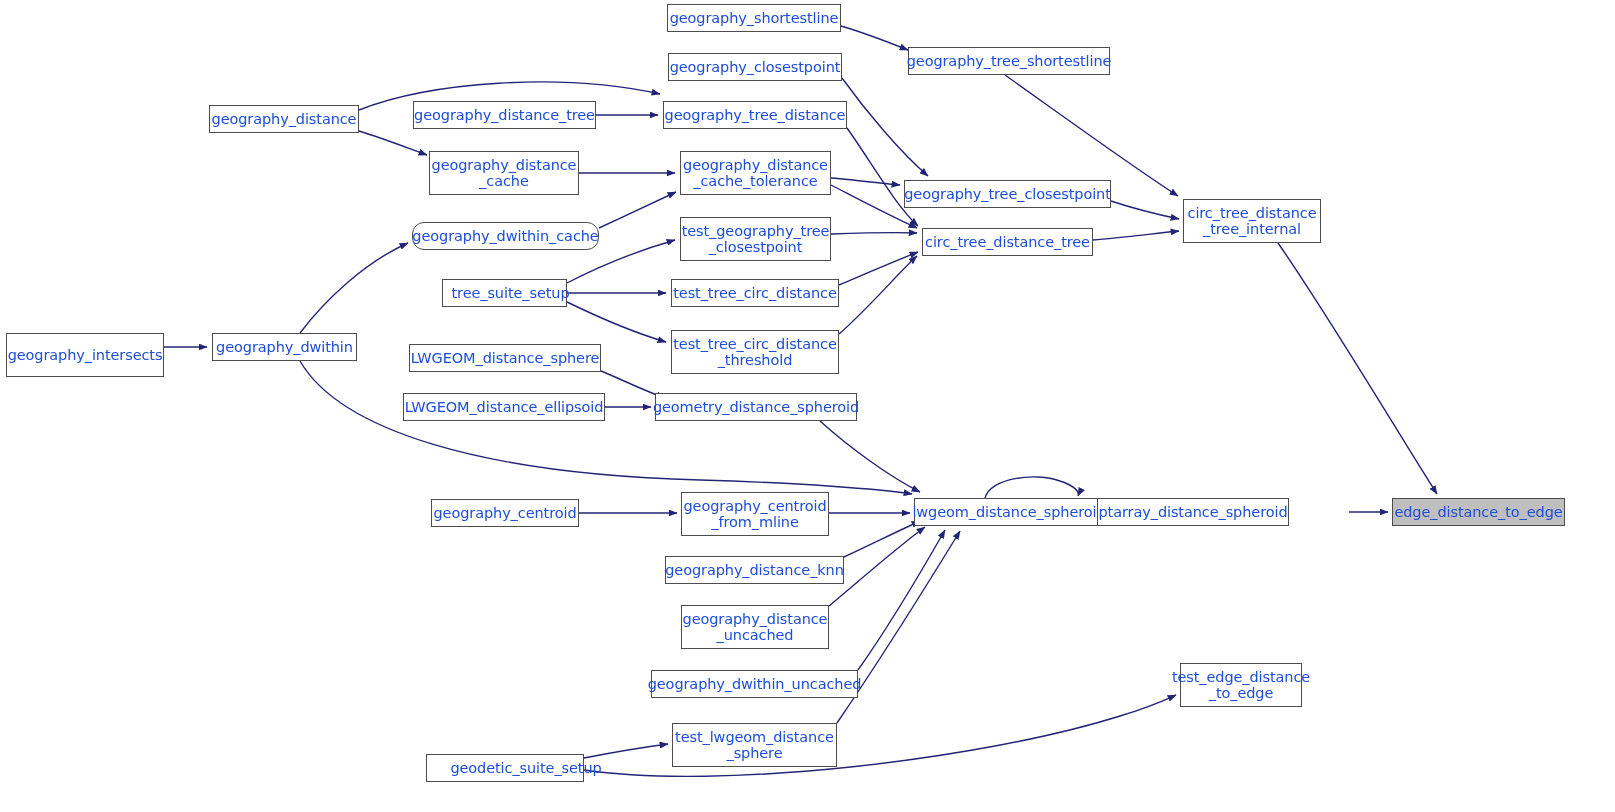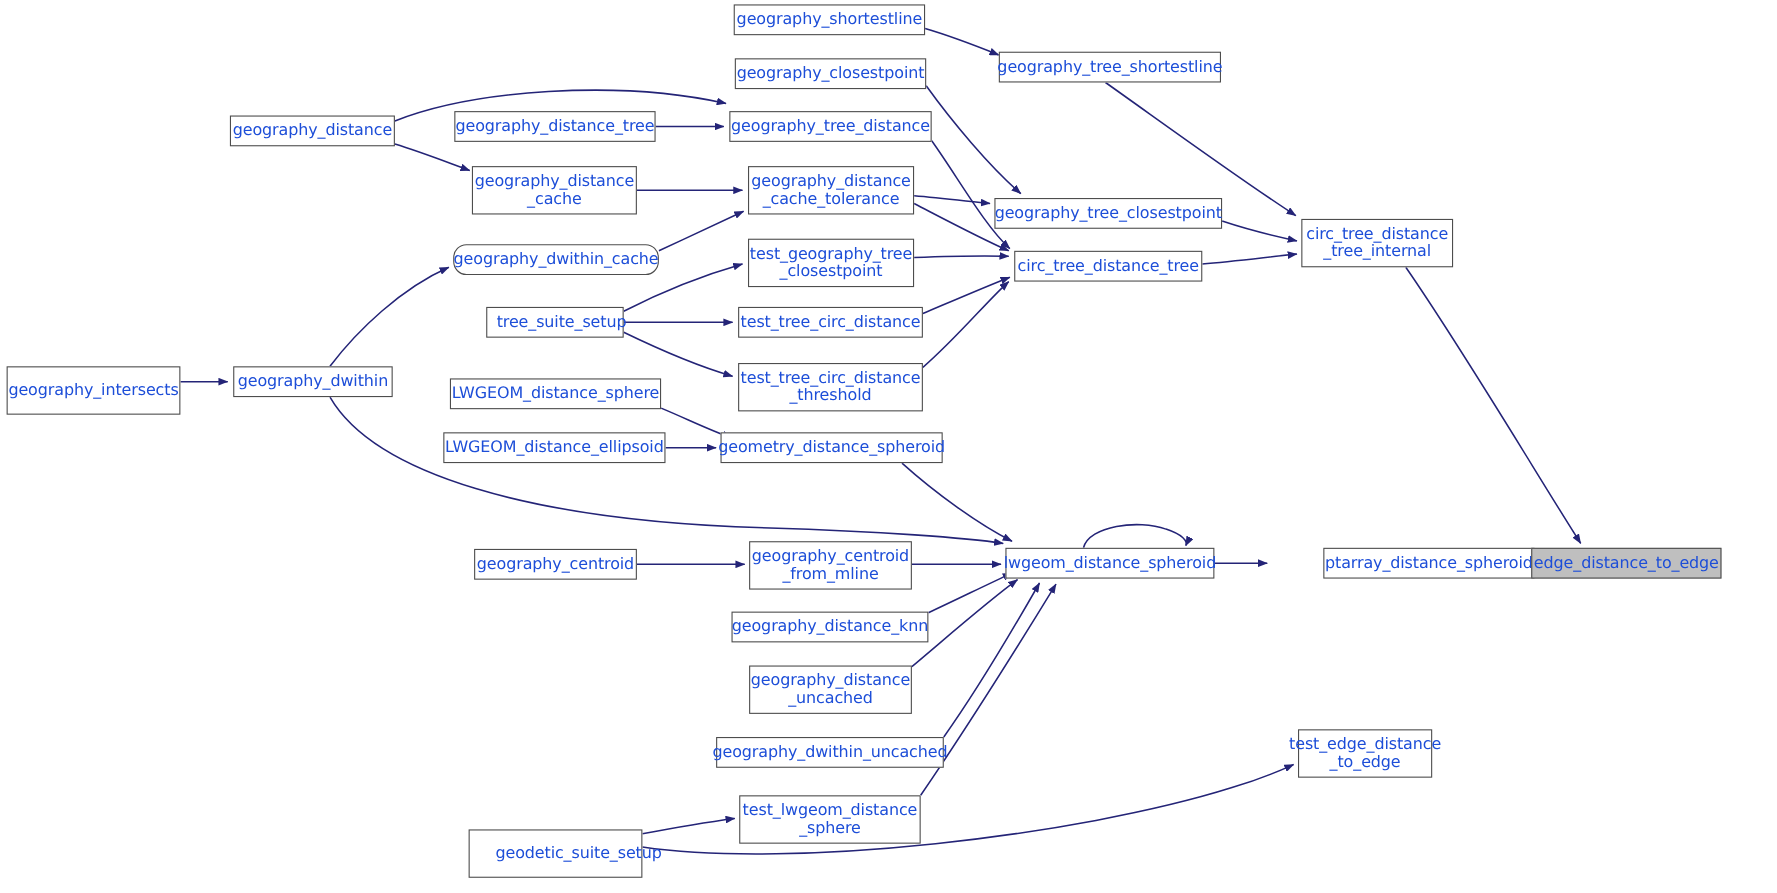--- a/index.html
+++ b/index.html
@@ -83,28 +83,28 @@
       <div class="node" style="left: 442px; top: 279px; width: 125px; height: 28px; padding-left: 12px;">tree_suite_setup</div>
       <div class="node" style="left: 671px; top: 279px; width: 168px; height: 28px;">test_tree_circ_distance</div>
       <div class="node" style="left: 6px; top: 333px; width: 158px; height: 44px;">geography_intersects</div>
       <div class="node" style="left: 212px; top: 333px; width: 145px; height: 28px;">geography_dwithin</div>
       <div class="node" style="left: 671px; top: 330px; width: 168px; height: 44px;">test_tree_circ_distance
 _threshold</div>
       <div class="node" style="left: 409px; top: 344px; width: 192px; height: 28px;">LWGEOM_distance_sphere</div>
       <div class="node" style="left: 403px; top: 393px; width: 202px; height: 28px;">LWGEOM_distance_ellipsoid</div>
       <div class="node" style="left: 655px; top: 393px; width: 202px; height: 28px;">geometry_distance_spheroid</div>
       <div class="node" style="left: 914px; top: 498px; width: 190px; height: 28px;">lwgeom_distance_spheroid</div>
-      <div class="node" style="left: 1203px; top: 498px; width: 192px; height: 28px;">ptarray_distance_spheroid</div>
+      <div class="node" style="left: 1097px; top: 498px; width: 192px; height: 28px;">ptarray_distance_spheroid</div>
       <div class="node highlight" style="left: 1392px; top: 498px; width: 173px; height: 28px;">edge_distance_to_edge</div>
       <div class="node" style="left: 431px; top: 499px; width: 148px; height: 28px;">geography_centroid</div>
       <div class="node" style="left: 681px; top: 492px; width: 148px; height: 44px;">geography_centroid
 _from_mline</div>
       <div class="node" style="left: 665px; top: 556px; width: 179px; height: 28px;">geography_distance_knn</div>
       <div class="node" style="left: 681px; top: 605px; width: 148px; height: 44px;">geography_distance
 _uncached</div>
       <div class="node" style="left: 1180px; top: 663px; width: 122px; height: 44px;">test_edge_distance
 _to_edge</div>
       <div class="node" style="left: 651px; top: 670px; width: 207px; height: 28px;">geography_dwithin_uncached</div>
       <div class="node" style="left: 672px; top: 723px; width: 165px; height: 44px;">test_lwgeom_distance
 _sphere</div>
-      <div class="node" style="left: 426px; top: 754px; width: 158px; height: 44px; padding-left: 42px;">geodetic_suite_setup</div>
+      <div class="node" style="left: 426px; top: 754px; width: 158px; height: 28px; padding-left: 42px;">geodetic_suite_setup</div>
     </div>
 </div>
 
 </body></html>

